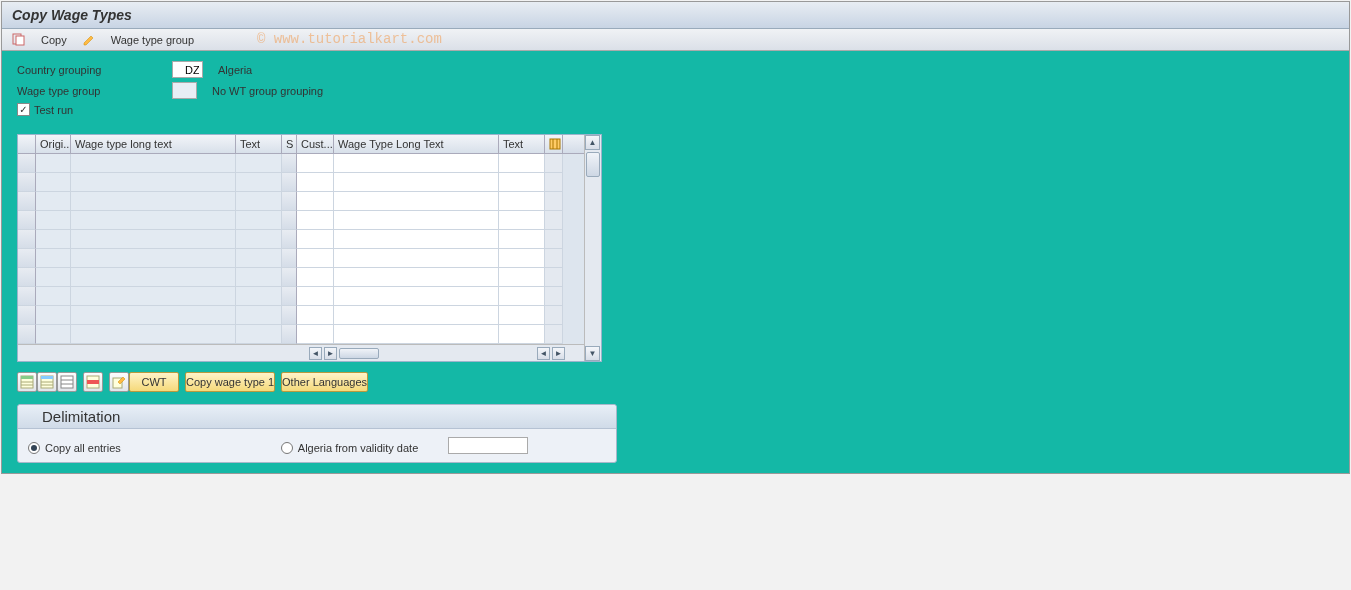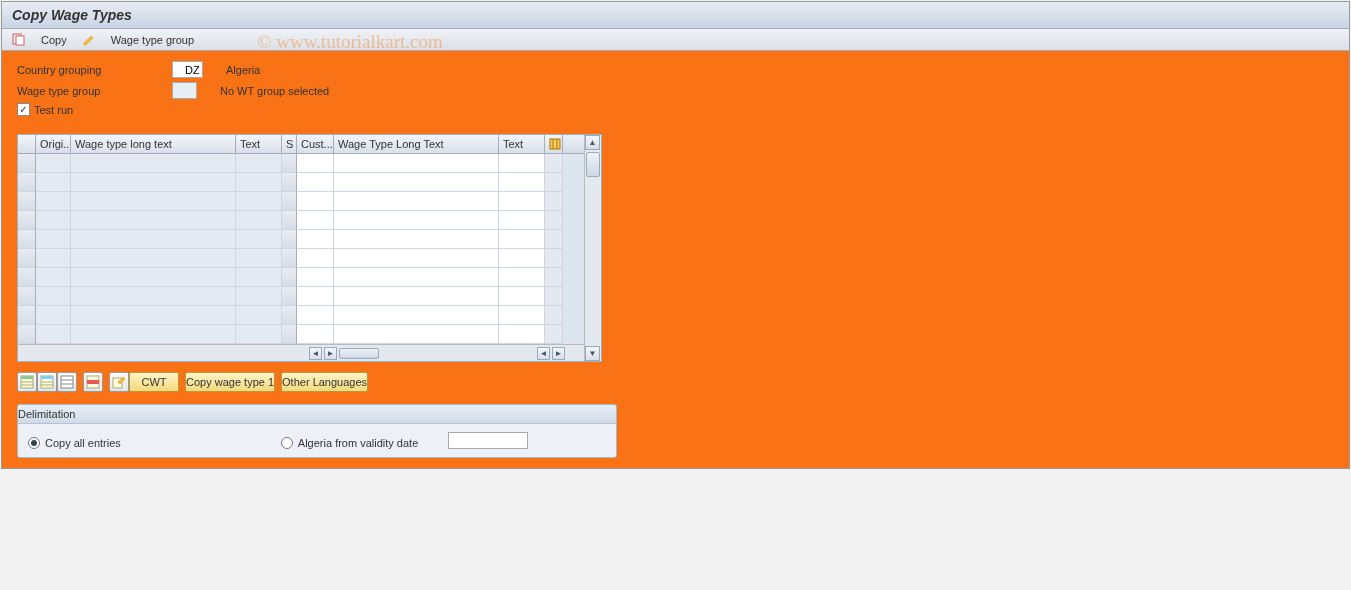--- a/index.html
+++ b/index.html
@@ -5,21 +5,21 @@
     * { box-sizing: border-box; margin: 0; padding: 0; }
     body {
       font-family: Arial, sans-serif;
       font-size: 11px;
       background: #f2f2f2;
       color: #333;
       width: 1351px;
     }
     .container {
       border: 1px solid #999;
-      background: #f97316;
+      background: #14b8a6;
       margin: 1px;
     }
     .title-bar {
       background: linear-gradient(#e8edf3, #c8d4e4);
       border-bottom: 1px solid #9ab;
       padding: 5px 10px;
       font-weight: bold;
       font-style: italic;
       font-size: 14px;
       color: #333;
@@ -39,22 +39,22 @@
       gap: 16px;
       cursor: pointer;
       color: #333;
       font-size: 11px;
     }
     .watermark {
       position: absolute;
       left: 255px;
       top: 2px;
       color: rgba(243,147,63,0.5);
-      font-size: 19px;
-      font-family: Liberation Serif, serif;
+      font-size: 14px;
+      font-family: Liberation Mono, monospace;
       pointer-events: none;
     }
     .content-area {
       padding: 10px 15px;
     }
     .field-row {
       display: flex;
       align-items: center;
       margin-bottom: 4px;
       font-size: 11px;
@@ -63,21 +63,21 @@
     .field-input {
       border: 1px solid #aaa;
       background: #fff;
       height: 17px;
       font-size: 11px;
       padding: 0 3px;
       text-align: right;
     }
     .fi-country { width: 31px; padding-left: 12px; }
     .fi-wtg { width: 25px; background: #e8eef5; }
-    .field-text { margin-left: 23px; }
+    .field-text { margin-left: 15px; }
     .checkbox-row { display: flex; align-items: center; gap: 4px; margin-top: 4px; }
     .checkbox {
       width: 13px; height: 13px; border: 1px solid #888; background: #fff;
       display: inline-flex; align-items: center; justify-content: center;
       font-size: 10px; color: #333;
     }
     .group-box {
       margin-top: 18px;
       border: 1px solid #9ab4cc;
       width: 585px;
@@ -195,22 +195,22 @@
     .cwt-btn { width: 50px; padding:0; }
     .delim-box {
       margin-top: 12px;
       width: 600px;
       border: 1px solid #a8b8cb;
       border-radius: 3px;
       background: #edf1f7;
     }
     .delim-title {
       background: linear-gradient(#e8eff7,#d0dbe8);
-      padding: 3px 0;
-      font-size: 11px;
+      padding: 3px 24px;
+      font-size: 15px;
       border-bottom: 1px solid #b5c2d3;
       border-radius: 3px 3px 0 0;
     }
     .delim-content {
       padding: 8px 10px;
       display: flex;
       align-items: flex-end;
       gap: 30px;
     }
     .radio-item { display:inline-flex; align-items:center; gap:5px; }
@@ -252,21 +252,21 @@
   <div class="content-area">
 
     <div class="field-row">
       <span class="field-label">Country grouping</span>
       <input class="field-input fi-country" value="DZ" style="">
       <span class="field-text">Algeria</span>
     </div>
     <div class="field-row">
       <span class="field-label">Wage type group</span>
       <input class="field-input fi-wtg" value="" style="">
-      <span class="field-text">No WT group selected</span>
+      <span class="field-text">No WT group grouping</span>
     </div>
     <div class="checkbox-row">
       <span class="checkbox">✓</span>
       <span>Test run</span>
     </div>
 
     <div class="group-box">
       <div class="table-wrap">
         <div class="table-main">
           <div class="th-row">

